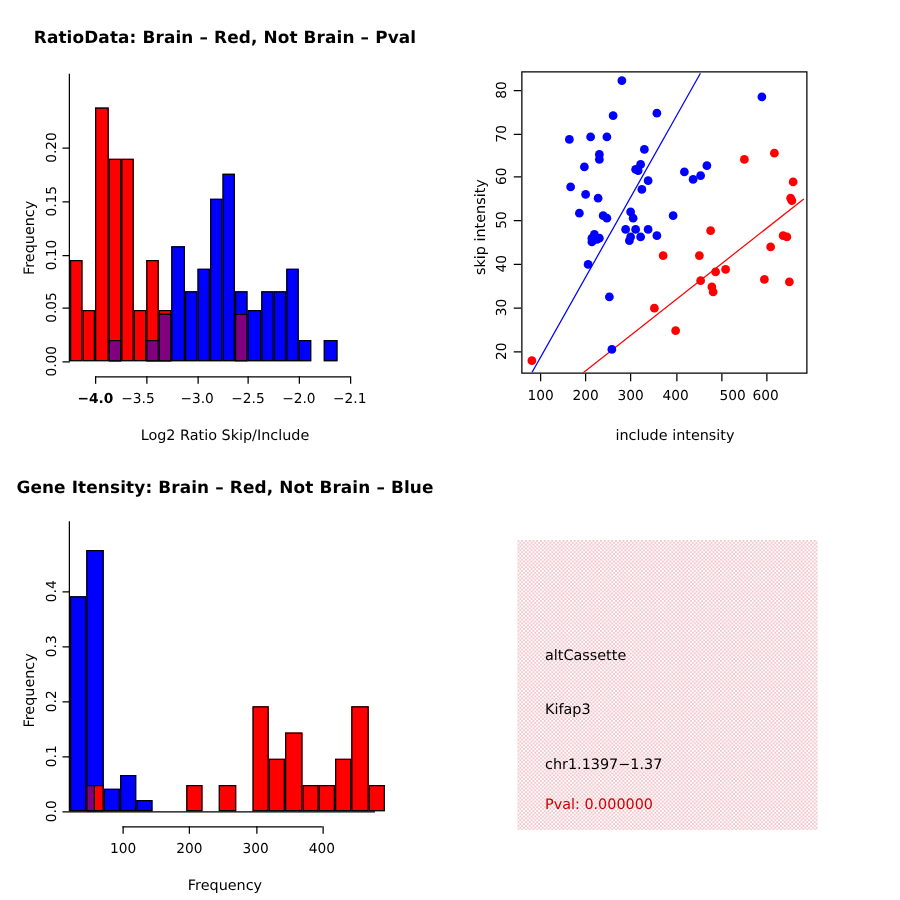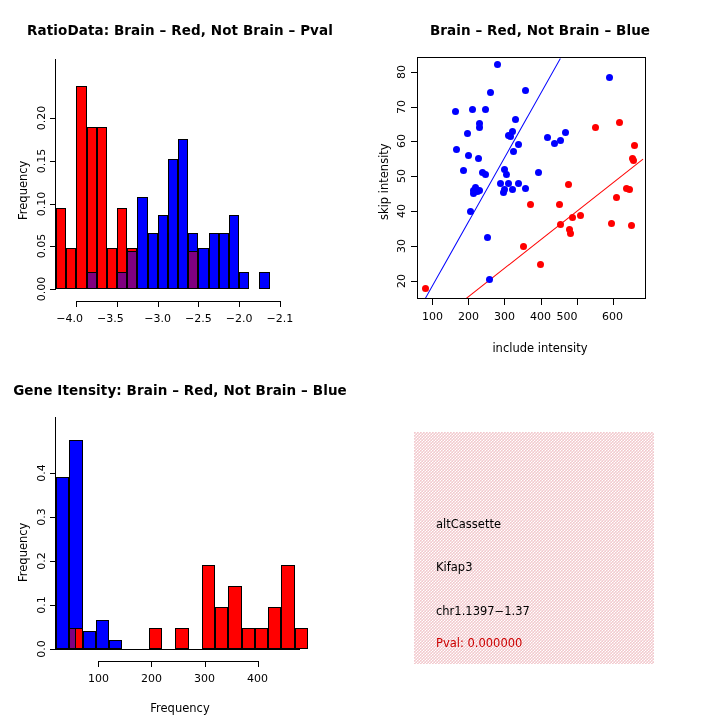--- a/index.html
+++ b/index.html
@@ -28,20 +28,21 @@
 </style>
 </head>
 <body>
 
 <div class="panel" id="ratio-hist-panel" style="left:0;top:0;width:360px;height:360px;">
   <div class="ttl" style="left:0;top:22px;width:360px;">RatioData: Brain – Red, Not Brain – Pval</div>
 
   <div class="axis-line" style="left:55px;top:59px;width:1px;height:230px;"></div>
 
   <div class="axlab vtext" style="left:16px;top:220px;transform:rotate(-90deg);">Frequency</div>
+  <div class="axlab" style="left:0;top:341px;width:360px;text-align:center;">Log2 Ratio Skip/Include</div>
 <div class="axis-line" style="left:50px;top:289px;width:6px;height:1px;"></div>
     <div class="tick-lbl" style="left:24px;top:289px;transform:translateY(-50%) rotate(-90deg);width:34px;text-align:center;">0.00</div>
     <div class="axis-line" style="left:50px;top:246.25px;width:6px;height:1px;"></div>
     <div class="tick-lbl" style="left:24px;top:246.25px;transform:translateY(-50%) rotate(-90deg);width:34px;text-align:center;">0.05</div>
     <div class="axis-line" style="left:50px;top:203.5px;width:6px;height:1px;"></div>
     <div class="tick-lbl" style="left:24px;top:203.5px;transform:translateY(-50%) rotate(-90deg);width:34px;text-align:center;">0.10</div>
     <div class="axis-line" style="left:50px;top:160.75px;width:6px;height:1px;"></div>
     <div class="tick-lbl" style="left:24px;top:160.75px;transform:translateY(-50%) rotate(-90deg);width:34px;text-align:center;">0.15</div>
     <div class="axis-line" style="left:50px;top:118px;width:6px;height:1px;"></div>
     <div class="tick-lbl" style="left:24px;top:118px;transform:translateY(-50%) rotate(-90deg);width:34px;text-align:center;">0.20</div>
@@ -67,35 +68,34 @@
     <div class="bar" style="left:188.24137931034485px;top:233.425px;width:10.17241379310343px;height:55.575px;background:#0000ff;"></div>
     <div class="bar" style="left:188.24137931034485px;top:250.525px;width:10.17241379310343px;height:38.475px;background:#800080;"></div>
     <div class="bar" style="left:198.41379310344828px;top:247.96px;width:10.17241379310343px;height:41.04px;background:#0000ff;"></div>
     <div class="bar" style="left:208.58620689655172px;top:233.425px;width:10.172413793103459px;height:55.575px;background:#0000ff;"></div>
     <div class="bar" style="left:218.75862068965517px;top:233.425px;width:10.172413793103459px;height:55.575px;background:#0000ff;"></div>
     <div class="bar" style="left:228.93103448275863px;top:215.47px;width:10.17241379310343px;height:73.53px;background:#0000ff;"></div>
     <div class="bar" style="left:239.10344827586206px;top:271.9px;width:10.172413793103459px;height:17.1px;background:#0000ff;"></div>
     <div class="bar" style="left:259.44827586206895px;top:271.9px;width:10.172413793103487px;height:17.1px;background:#0000ff;"></div>
     <div class="axis-line" style="left:76.34482758620689px;top:301px;width:203.44827586206898px;height:1px;"></div>
     <div class="axis-line" style="left:76.34482758620689px;top:301px;width:1px;height:6px;"></div>
-    <div class="tick-lbl" style="left:56.34482758620689px;top:312px;width:40px;">−4.0</div>
+    <div class="tick-lbl" style="left:56.34482758620689px;top:312px;width:40px;text-align:center;font-weight:bold;">−4.0</div>
     <div class="axis-line" style="left:117.0344827586207px;top:301px;width:1px;height:6px;"></div>
     <div class="tick-lbl" style="left:97.0344827586207px;top:312px;width:40px;text-align:left;">−3.5</div>
     <div class="axis-line" style="left:157.72413793103448px;top:301px;width:1px;height:6px;"></div>
     <div class="tick-lbl" style="left:137.72413793103448px;top:312px;width:40px;text-align:center;">−3.0</div>
     <div class="axis-line" style="left:198.41379310344828px;top:301px;width:1px;height:6px;"></div>
     <div class="tick-lbl" style="left:178.41379310344828px;top:312px;width:40px;text-align:center;">−2.5</div>
     <div class="axis-line" style="left:239.10344827586206px;top:301px;width:1px;height:6px;"></div>
     <div class="tick-lbl" style="left:219.10344827586206px;top:312px;width:40px;text-align:center;">−2.0</div>
     <div class="axis-line" style="left:279.7931034482759px;top:301px;width:1px;height:6px;"></div>
     <div class="tick-lbl" style="left:259.7931034482759px;top:312px;width:40px;text-align:center;">−2.1</div>
   </div>
 
 <div class="panel" id="scatter-panel" style="left:360px;top:0;width:360px;height:360px;">
-  <div class="ttl" style="left:0;top:22px;width:360px;">Brain – Red, Not Brain – Blue</div>
 
   <div class="sbox" style="left:57px;top:57px;width:229px;height:242px;"></div>
 
   <div class="axlab vtext" style="left:17px;top:220px;transform:rotate(-90deg);">skip intensity</div>
   <div class="axlab" style="left:0;top:341px;width:360px;text-align:center;">include intensity</div>
 <div class="axis-line" style="left:51px;top:280.60869565217394px;width:6px;height:1px;"></div>
     <div class="tick-lbl" style="left:26px;top:280.60869565217394px;transform:translateY(-50%) rotate(-90deg);width:30px;text-align:center;">20</div>
     <div class="axis-line" style="left:51px;top:245.82608695652175px;width:6px;height:1px;"></div>
     <div class="tick-lbl" style="left:26px;top:245.82608695652175px;transform:translateY(-50%) rotate(-90deg);width:30px;text-align:center;">30</div>
     <div class="axis-line" style="left:51px;top:211.04347826086956px;width:6px;height:1px;"></div>
@@ -110,21 +110,21 @@
     <div class="tick-lbl" style="left:26px;top:71.91304347826087px;transform:translateY(-50%) rotate(-90deg);width:30px;text-align:center;">80</div>
     <div class="axis-line" style="left:72.4126984126984px;top:299px;width:1px;height:6px;"></div>
     <div class="tick-lbl" style="left:52.412698412698404px;top:310px;width:40px;text-align:center;">100</div>
     <div class="axis-line" style="left:108.44444444444444px;top:299px;width:1px;height:6px;"></div>
     <div class="tick-lbl" style="left:88.44444444444444px;top:310px;width:40px;text-align:center;">200</div>
     <div class="axis-line" style="left:144.47619047619048px;top:299px;width:1px;height:6px;"></div>
     <div class="tick-lbl" style="left:124.47619047619048px;top:310px;width:40px;text-align:center;">300</div>
     <div class="axis-line" style="left:180.5079365079365px;top:299px;width:1px;height:6px;"></div>
     <div class="tick-lbl" style="left:160.5079365079365px;top:310px;width:40px;text-align:center;">400</div>
     <div class="axis-line" style="left:216.53968253968253px;top:299px;width:1px;height:6px;"></div>
-    <div class="tick-lbl" style="left:196.53968253968253px;top:310px;width:40px;text-align:left;">500</div>
+    <div class="tick-lbl" style="left:196.53968253968253px;top:310px;width:40px;text-align:right;">500</div>
     <div class="axis-line" style="left:252.57142857142856px;top:299px;width:1px;height:6px;"></div>
     <div class="tick-lbl" style="left:232.57142857142856px;top:310px;width:40px;text-align:center;">600</div>
     <div style="position:absolute;left:58px;top:58px;width:227px;height:240px;overflow:hidden;">
       <div class="fitline" style="left:7.206349206349202px;top:240px;width:275.4217802380169px;border-color:#0000ff;transform:rotate(-60.620661553890216deg);"></div>
       <div class="fitline" style="left:47.56190476190477px;top:240px;width:224.78688146848913px;border-color:#ff0000;transform:rotate(-38.23904227518234deg);"></div>
       <div class="pt" style="left:34.33333333333333px;top:50.413043478260875px;background:#0000ff;"></div>
       <div class="pt" style="left:50.54761904761904px;top:47.97826086956519px;background:#0000ff;"></div>
       <div class="pt" style="left:57.75396825396825px;top:61.891304347826065px;background:#0000ff;"></div>
       <div class="pt" style="left:58.474603174603175px;top:66.06521739130434px;background:#0000ff;"></div>
       <div class="pt" style="left:64.23968253968253px;top:47.63043478260869px;background:#0000ff;"></div>

